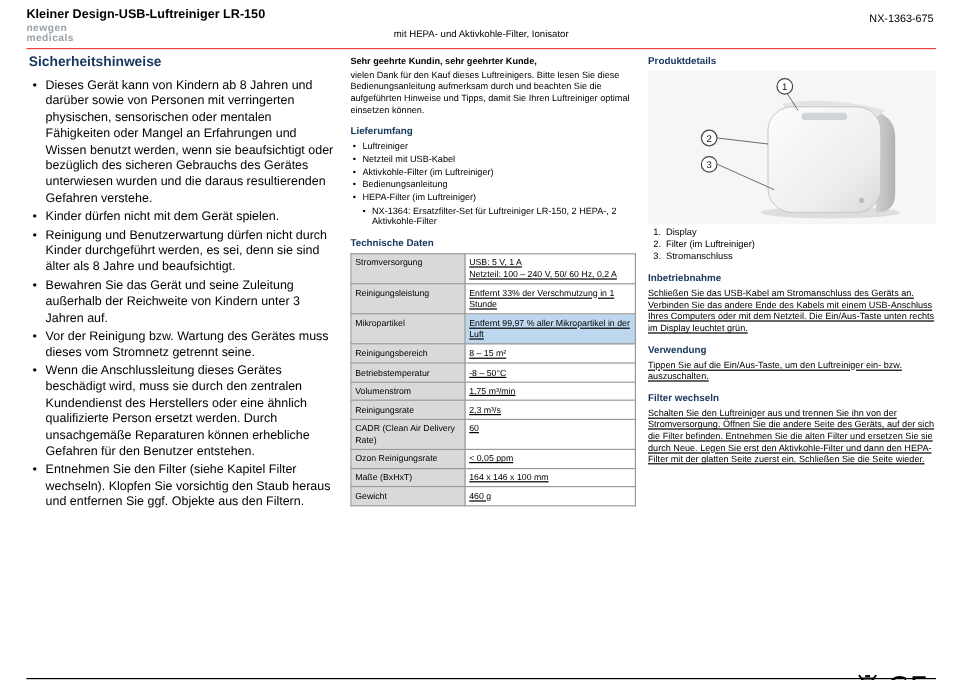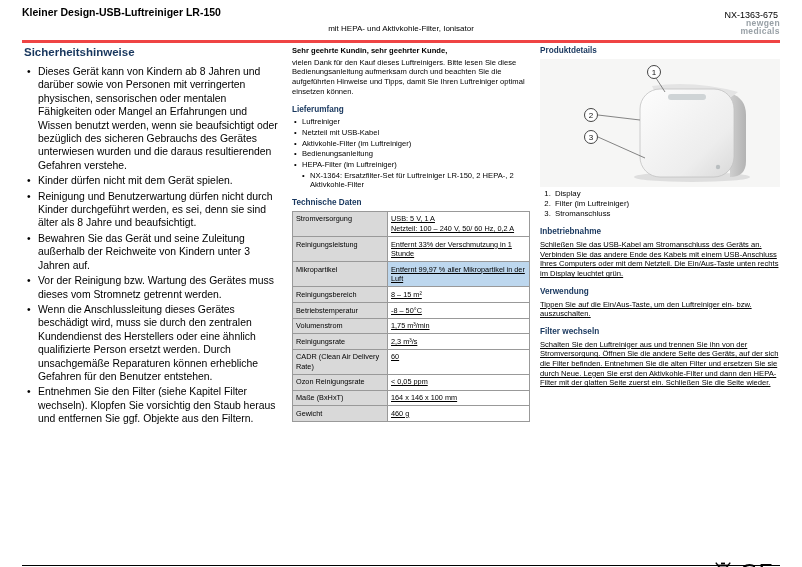--- a/index.html
+++ b/index.html
@@ -2,23 +2,23 @@
 <html><head>
 <meta charset="utf-8">
 <style>
   html,body{margin:0;padding:0;}
   body{
     width:802px;height:567px;position:relative;overflow:hidden;
     background:#ffffff;color:#000;
     font-family:"Liberation Sans", sans-serif;
   }
   
-  .header{position:absolute;left:22px;right:22px;top:6px;height:34px;border-bottom:3px solid #ef4444;}
+  .header{position:absolute;left:22px;right:22px;top:6px;height:34px;border-bottom:1px solid #ef4444;}
   .header-title{font-size:10.5px;font-weight:bold;}
-  .logo{margin-top:2px;color:#98a0a6;font-weight:bold;font-size:8.5px;line-height:7.5px;letter-spacing:.4px;text-align:right;}
+  .logo{margin-top:2px;color:#98a0a6;font-weight:bold;font-size:8.5px;line-height:7.5px;letter-spacing:.4px;}
   .header-sub{position:absolute;left:0;right:0;top:18px;text-align:center;font-size:8px;}
   .header-code{position:absolute;right:2px;top:4px;font-size:9px;}
   
   .col{position:absolute;top:46px;}
   .col1{left:24px;width:256px;}
   .col2{left:292px;width:238px;font-size:7.6px;line-height:9.7px;}
   .col3{left:540px;width:240px;font-size:7.6px;line-height:9.7px;}
   h2.sec{font-size:11.5px;font-weight:bold;color:#17365d;margin:0 0 7px 0;}
   h3.sec{font-size:8.2px;font-weight:bold;color:#17365d;margin:8px 0 3px 0;}
   h3.first{margin-top:0;}
@@ -67,21 +67,21 @@
   <div class="header-code">NX-1363-675</div>
 </div>
 
 <div class="col col1">
   <h2 class="sec">Sicherheitshinweise</h2>
   <ul class="safety-list">
     <li>Dieses Gerät kann von Kindern ab 8 Jahren und darüber sowie von Personen mit verringerten physischen, sensorischen oder mentalen Fähigkeiten oder Mangel an Erfahrungen und Wissen benutzt werden, wenn sie beaufsichtigt oder bezüglich des sicheren Gebrauchs des Gerätes unterwiesen wurden und die daraus resultierenden Gefahren verstehe.</li>
     <li>Kinder dürfen nicht mit dem Gerät spielen.</li>
     <li>Reinigung und Benutzerwartung dürfen nicht durch Kinder durchgeführt werden, es sei, denn sie sind älter als 8 Jahre und beaufsichtigt.</li>
     <li>Bewahren Sie das Gerät und seine Zuleitung außerhalb der Reichweite von Kindern unter 3 Jahren auf.</li>
-    <li>Vor der Reinigung bzw. Wartung des Gerätes muss dieses vom Stromnetz getrennt werden.</li>
+    <li>Vor der Reinigung bzw. Wartung des Gerätes muss dieses vom Stromnetz getrennt seine.</li>
     <li>Wenn die Anschlussleitung dieses Gerätes beschädigt wird, muss sie durch den zentralen Kundendienst des Herstellers oder eine ähnlich qualifizierte Person ersetzt werden. Durch unsachgemäße Reparaturen können erhebliche Gefahren für den Benutzer entstehen.</li>
     <li>Entnehmen Sie den Filter (siehe Kapitel Filter wechseln). Klopfen Sie vorsichtig den Staub heraus und entfernen Sie ggf. Objekte aus den Filtern.</li>
   </ul>
 </div>
 
 <div class="col col2">
   <p class="salutation">Sehr geehrte Kundin, sehr geehrter Kunde,</p>
   <p class="intro">vielen Dank für den Kauf dieses Luftreinigers. Bitte lesen Sie diese Bedienungsanleitung aufmerksam durch und beachten Sie die aufgeführten Hinweise und Tipps, damit Sie Ihren Luftreiniger optimal einsetzen können.</p>
 
   <h3 class="sec">Lieferumfang</h3>

